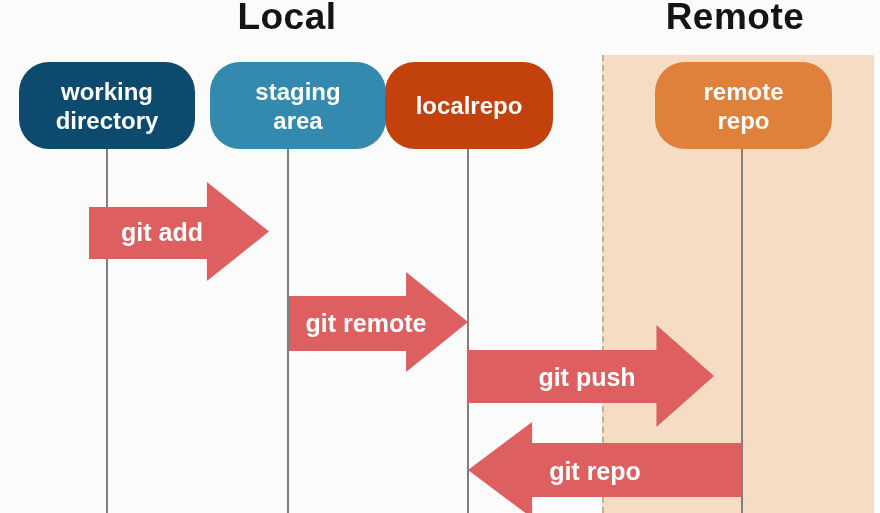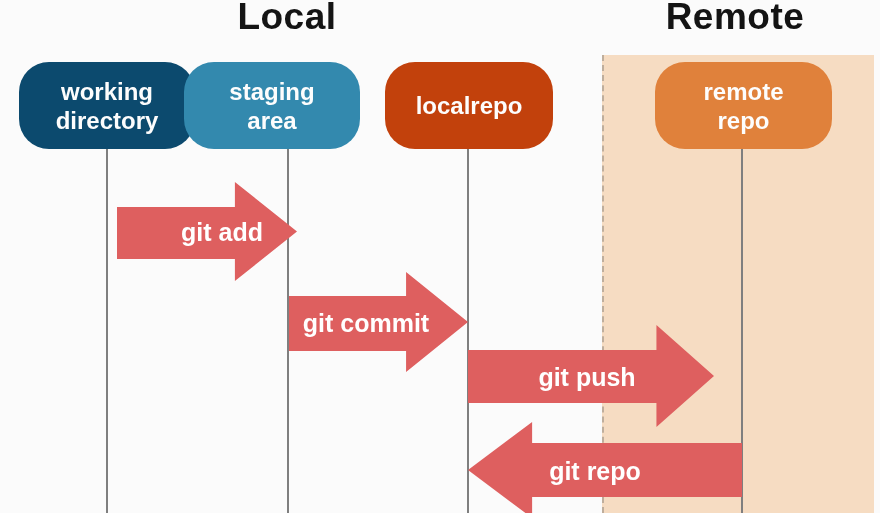--- a/index.html
+++ b/index.html
@@ -56,42 +56,41 @@
     align-items:center;
     justify-content:center;
     text-align:center;
     color:#fdfdfd;
     font-size:24px;
     font-weight:700;
     line-height:29px;
     white-space:pre-line;
   }
   .node-working{left:19px;width:176px;}
-  .node-staging{left:184px;width:176px;}
+  .node-staging{left:210px;width:176px;}
   .node-local{left:385px;width:168px;}
   .node-remote{left:655px;width:177px;}
   
   .arrow{
     position:absolute;
     display:flex;
     align-items:center;
     justify-content:center;
   }
   .arrow-label{
     color:#ffffff;
     font-size:25px;
     font-weight:700;
     white-space:nowrap;
     position:relative;
     top:1px;
   }
   .arrow-git-add{
-    left:117px;top:182px;width:180px;height:99px;
+    left:89px;top:182px;width:180px;height:99px;
     clip-path:polygon(0 25.3%,65.5% 25.3%,65.5% 0,100% 50%,65.5% 100%,65.5% 77.8%,0 77.8%);
-    justify-content:flex-end;
   }
   .arrow-git-add .arrow-label{margin-right:34px;}
   .arrow-git-commit{
     left:289px;top:272px;width:179px;height:100px;
     clip-path:polygon(0 24%,65.4% 24%,65.4% 0,100% 50%,65.4% 100%,65.4% 79%,0 79%);
   }
   .arrow-git-commit .arrow-label{margin-right:25px;}
   .arrow-git-push{
     left:468px;top:325px;width:246px;height:102px;
     clip-path:polygon(0 24.5%,76.6% 24.5%,76.6% 0,100% 50%,76.6% 100%,76.6% 76.5%,0 76.5%);
@@ -124,21 +123,21 @@
   <div class="node node-staging" style="background-color: rgb(51, 137, 174);">staging
 area</div>
   <div class="node node-local" style="background-color: #c2410c;">localrepo</div>
   <div class="node node-remote" style="background-color: rgb(224, 129, 59);">remote
 repo</div>
 
   <div class="arrow arrow-git-add" style="background-color: rgb(222, 95, 95);">
     <span class="arrow-label">git add</span>
   </div>
   <div class="arrow arrow-git-commit" style="background-color: rgb(222, 95, 95);">
-    <span class="arrow-label">git commit</span>
+    <span class="arrow-label">git remote</span>
   </div>
   <div class="arrow arrow-git-push" style="background-color: rgb(222, 95, 95);">
     <span class="arrow-label">git push</span>
   </div>
   <div class="arrow arrow-git-pull" style="background-color: rgb(222, 95, 95);">
     <span class="arrow-label">git repo</span>
   </div>
 
 </div>
 

